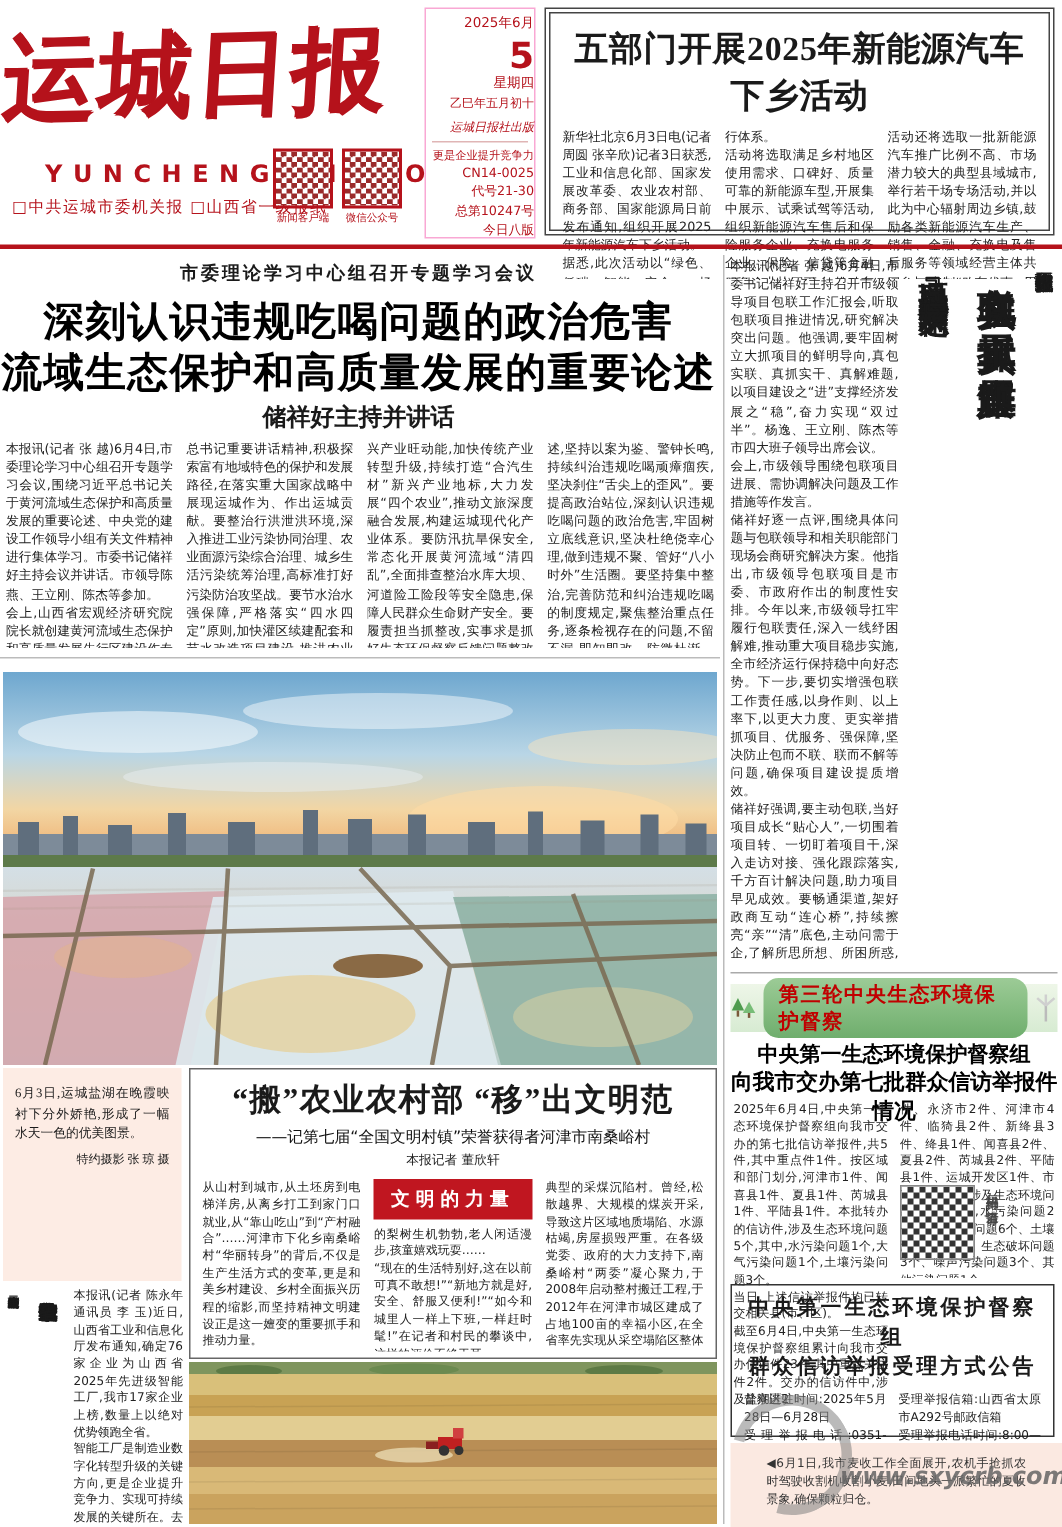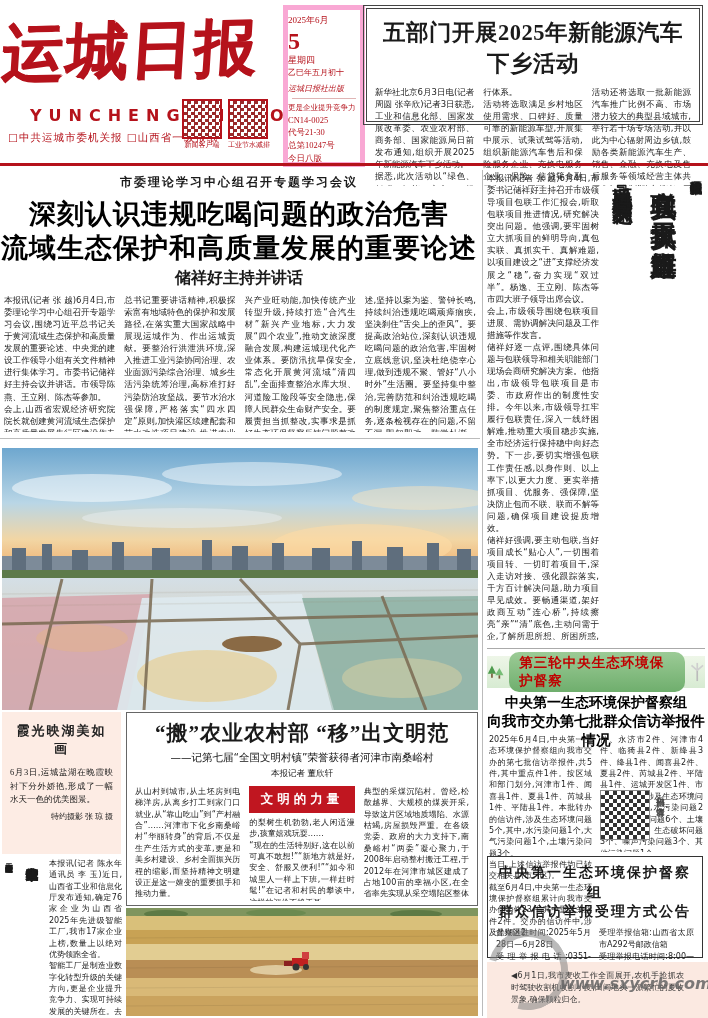--- a/index.html
+++ b/index.html
@@ -12,26 +12,26 @@
   .vtext{writing-mode:vertical-rl;text-orientation:upright;}
   
   #masthead-title{left:2px;top:0px;width:280px;height:100px;font-size:62px;font-weight:bold;
       font-family:"Liberation Serif","DejaVu Serif",serif;color:#b5121b;letter-spacing:2px;
       transform:skewX(-5deg) rotate(-1.5deg);line-height:100px;text-shadow:1px 1px 0 #b5121b;}
   #masthead-pinyin{left:30px;top:106px;font-size:16px;font-weight:bold;letter-spacing:7px;}
   #masthead-affil{left:8px;top:131px;font-size:10.5px;letter-spacing:1px;}
   .qr{width:36px;height:36px;border:2px solid #b5121b;
       background:repeating-conic-gradient(#9a2a2a 0 25%,#fff 0 50%) 0 0/7px 7px;}
   .qr-label{font-size:7px;color:#b5121b;text-align:center;margin-top:1px;}
-  #date-box{left:283px;top:5px;width:72px;height:152px;border:5px solid #f9a8d4;color:#b5121b;
-      text-align:left;font-size:9px;line-height:1.5;font-family:Liberation Serif, serif;}
+  #date-box{left:283px;top:5px;width:72px;height:152px;border:1px solid #f9a8d4;color:#b5121b;
+      text-align:right;font-size:9px;line-height:1.5;}
   #date-box .day{font-size:24px;font-weight:bold;line-height:1.1;}
   #date-box hr{border:none;border-top:1px solid #e0b5b5;margin:3px 4px;}
   
-  #top-story{left:363px;top:5px;width:340px;height:120px;border:1px solid #444;padding:2px;box-sizing:border-box;}
+  #top-story{left:363px;top:5px;width:340px;height:152px;border:1px solid #444;padding:2px;box-sizing:border-box;}
   #top-story .inner{border:1px solid #444;height:100%;box-sizing:border-box;padding:6px 8px;}
   #top-story h1{margin:2px 0 7px 0;text-align:center;font-size:22.5px;letter-spacing:0.5px;}
   #top-story .cols{display:flex;gap:9px;}
   #top-story .col{width:102px;height:100px;}
   #rule-red{left:0;top:163px;width:708px;height:3px;background:#b5121b;}
   
   #lead-kicker{left:0;top:174px;width:478px;text-align:center;font-size:12px;font-weight:bold;letter-spacing:2px;}
   .lead-head{left:0;width:478px;text-align:center;font-size:27px;font-weight:900;letter-spacing:1px;color:#000;}
   #lead-subhead{left:0;top:268px;width:478px;text-align:center;font-size:16px;font-weight:bold;
       font-family:"Liberation Serif","DejaVu Serif",serif;}
@@ -101,21 +101,21 @@
   <div class="abs" id="masthead-title">运城日报</div>
   <div class="abs red" id="masthead-pinyin">YUNCHENG RIBAO</div>
   <div class="abs red" id="masthead-affil">□中共运城市委机关报  □山西省一级报纸</div>
 
   <div class="abs" style="left:182px;top:99px;">
     <div class="qr"></div>
     <div class="qr-label">新闻客户端</div>
   </div>
   <div class="abs" style="left:228px;top:99px;">
     <div class="qr"></div>
-    <div class="qr-label">工业节水减排</div>
+    <div class="qr-label">微信公众号</div>
   </div>
 
   <div class="abs" id="date-box">
     <div style="margin-top:4px;">2025年6月</div>
     <div class="day">5</div>
     <div>星期四</div>
     <div style="font-size:8px;">乙巳年五月初十</div>
     <div style="font-size:8px;margin-top:4px;font-style:italic;">运城日报社出版</div>
     <hr>
     <div style="font-size:7.5px;">更是企业提升竞争力</div>
@@ -267,21 +267,20 @@
     </div>
   </div>
 
   <div class="abs" id="wheat-cap">◀6月1日,我市麦收工作全面展开,农机手抢抓农时驾驶收割机收割小麦,田间地头一派繁忙的夏收景象,确保颗粒归仓。</div>
   <div class="abs" id="watermark">
     <div id="wm-ring"></div>
     <div id="wm-url">www.sxycrb.com</div>
   </div>
 
   <div class="abs" id="sunset">
-    <div class="t">霞光映湖美如画</div>
     <div class="b">6月3日,运城盐湖在晚霞映衬下分外娇艳,形成了一幅水天一色的优美图景。</div>
     <div class="c">特约摄影 张 琼 摄</div>
   </div>
 
   <div class="abs" id="smart">
     <div id="smart-kicker" class="vtext">山西省公布二〇二五年先进级智能工厂名单</div>
     <div id="smart-head" class="vtext">我市上榜企业十七家数量领跑全省</div>
     <div id="smart-body" class="body-text">本报讯(记者 陈永年 通讯员 李 玉)近日,山西省工业和信息化厅发布通知,确定76家企业为山西省2025年先进级智能工厂,我市17家企业上榜,数量上以绝对优势领跑全省。
 智能工厂是制造业数字化转型升级的关键方向,更是企业提升竞争力、实现可持续发展的关键所在。去年,工业和信息化部等六部委联合印发关于开展智能工厂梯度培育行动的通知,并公布了《智能工厂梯度培育行动实施方案》。按照实施方案,分基础级、先进级、卓越级和领航级4个层级,全力构建智能工厂梯度培育体系。 (下转第三版)</div>
   </div>

